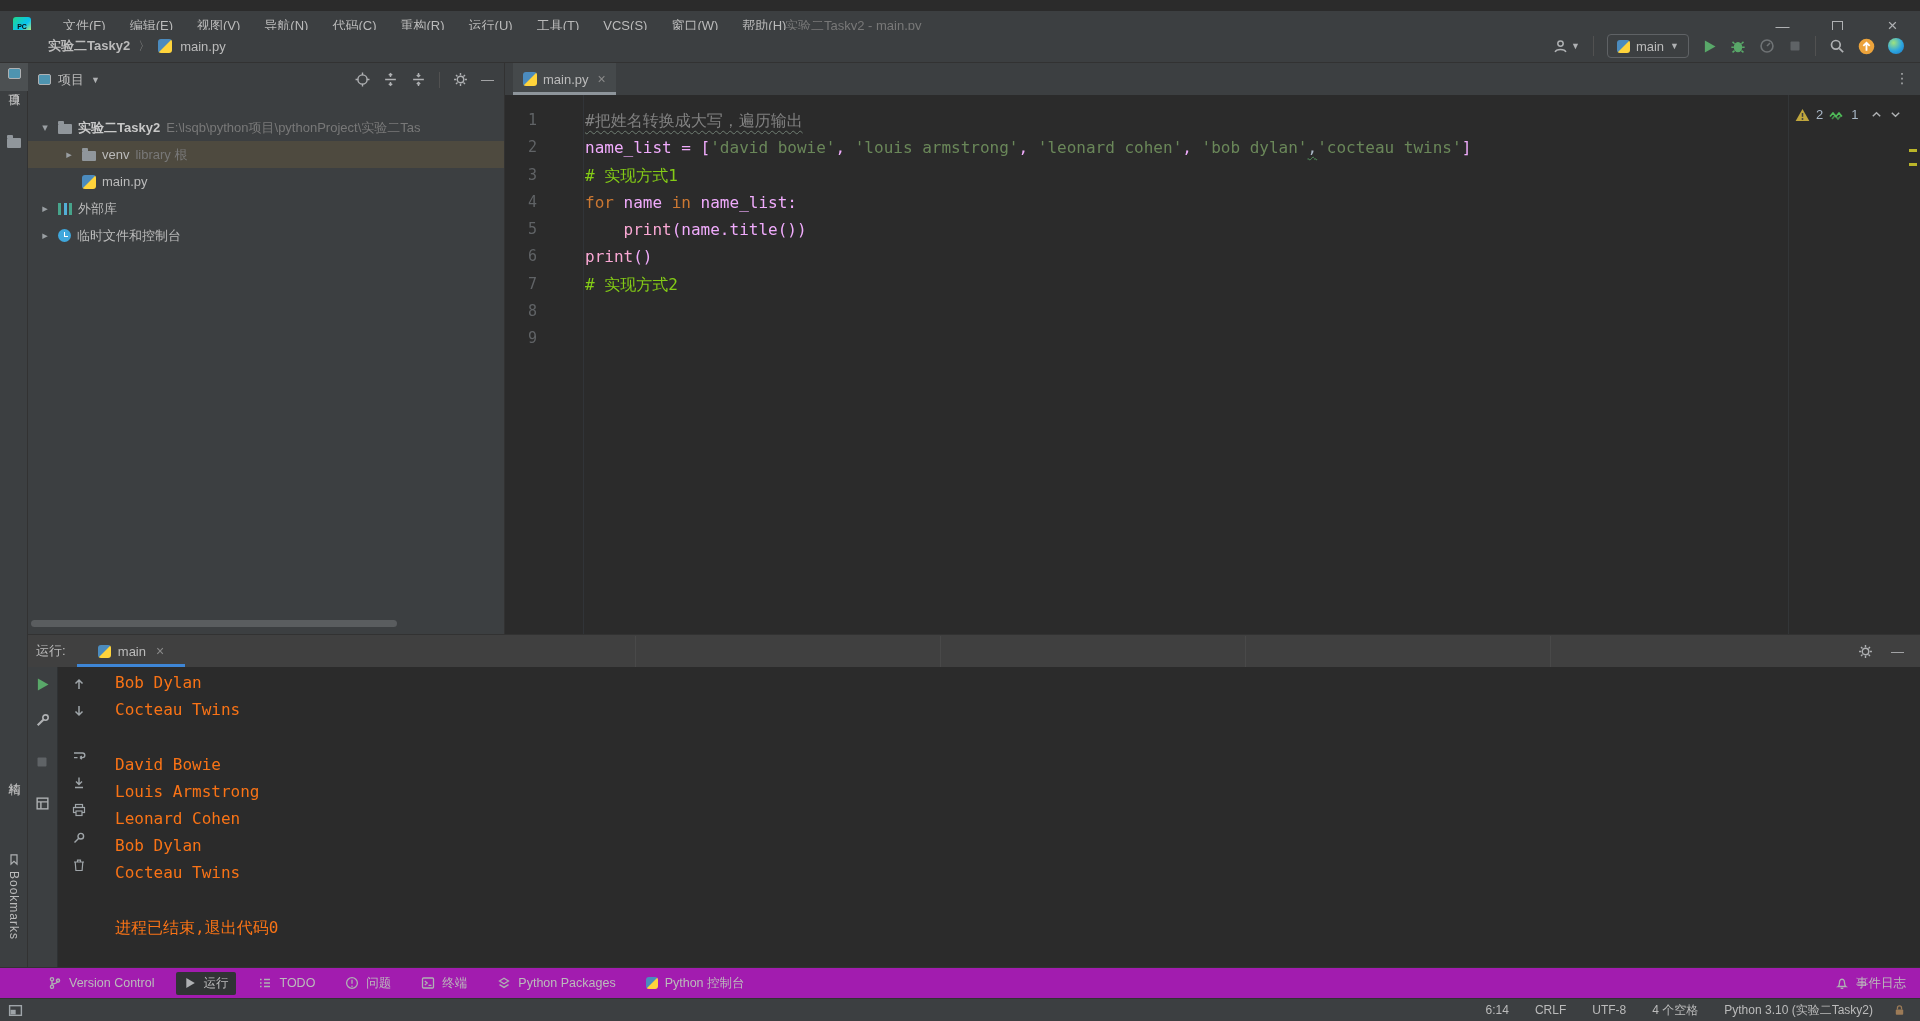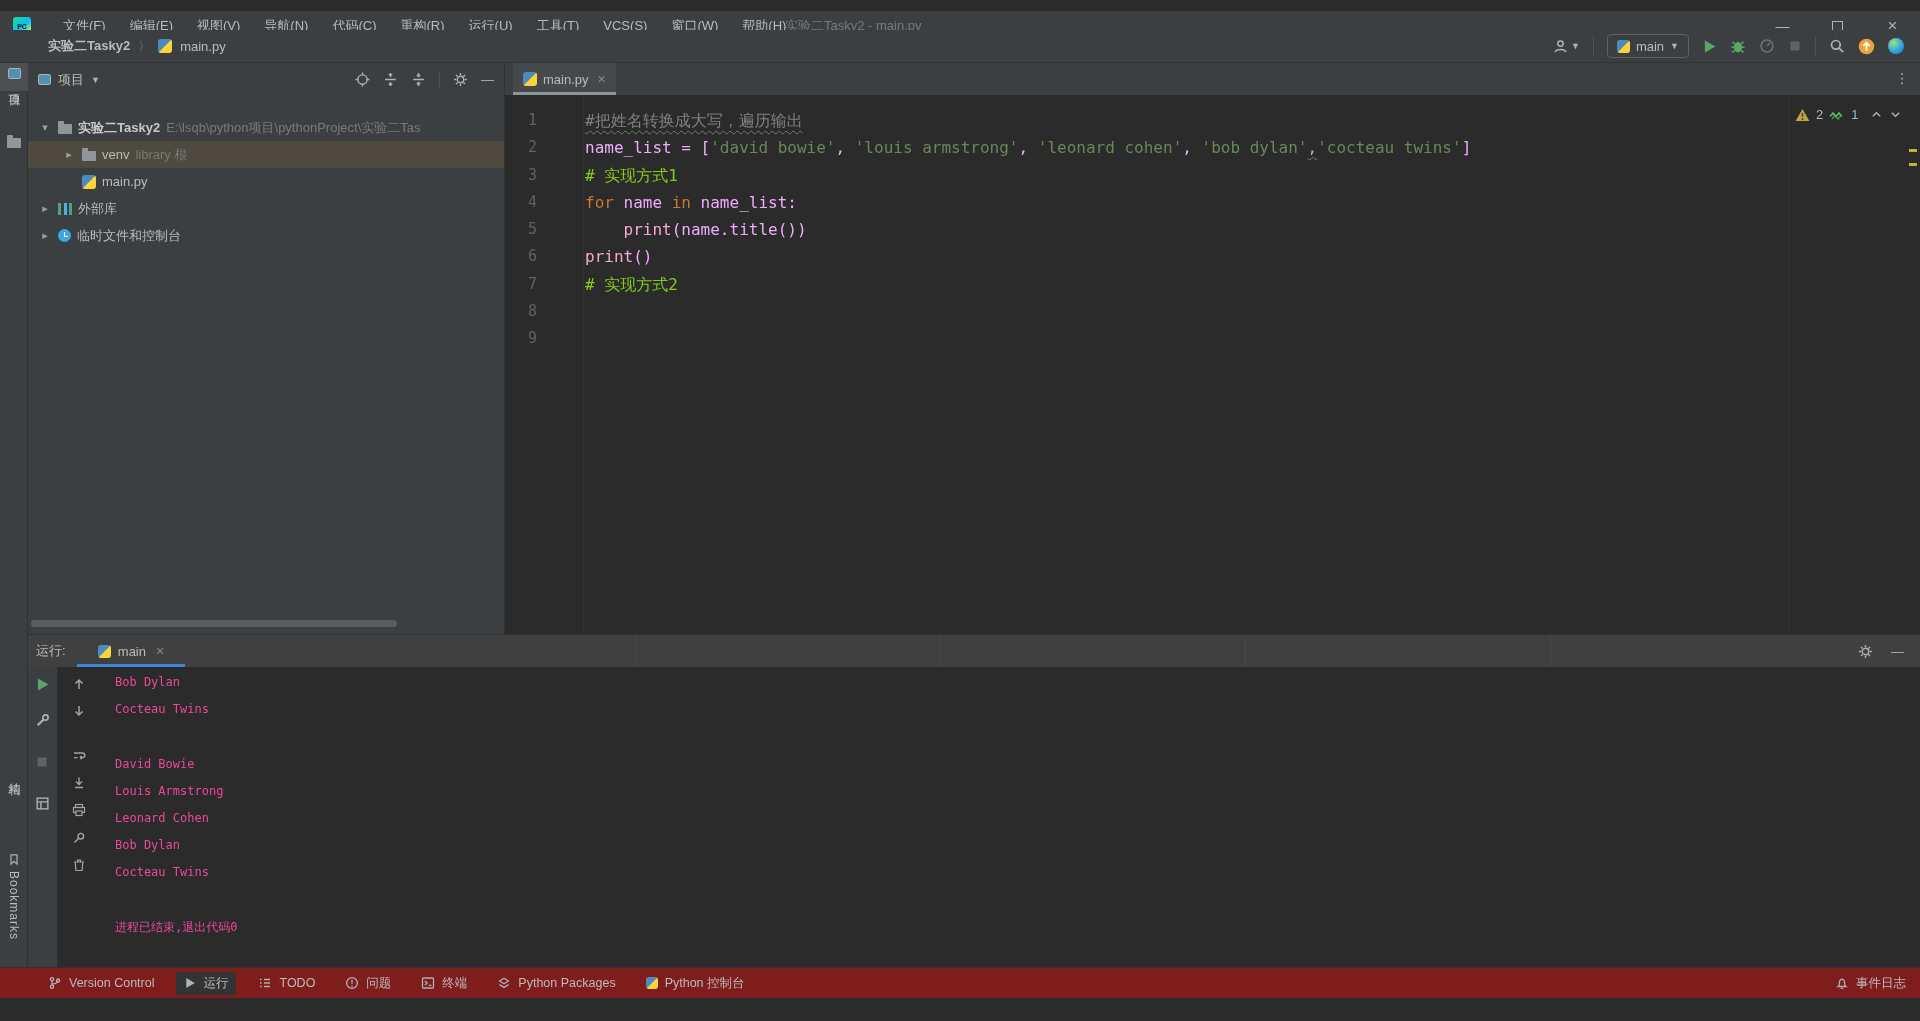--- a/index.html
+++ b/index.html
@@ -79,25 +79,25 @@
   #run-label{position:absolute;left:8px;top:0;line-height:32px;color:#BBBBBB}
   #run-tab{position:absolute;left:49px;top:0;width:108px;height:32px;display:flex;align-items:center;justify-content:center;gap:7px}
   #run-tab::after{content:"";position:absolute;left:0;right:0;bottom:0;height:3px;background:#3E86D6}
   .rh-sep{position:absolute;top:1px;bottom:0;width:1px;background:rgba(255,255,255,0.05)}
   #run-header-icons{position:absolute;right:16px;top:0;height:32px;display:flex;align-items:center;gap:18px}
 
   #run-body{left:28px;top:667px;width:1892px;height:300px;background:#2B2B2B}
   #run-col1{position:absolute;left:0;top:0;bottom:0;width:30px;background:#3C3F41;border-right:1px solid #2F3234;box-sizing:border-box}
   .rb-icon{position:absolute;left:7px}
   .rb2-icon{position:absolute;left:44px}
-  #console{position:absolute;left:87px;top:2px;font-family:"DejaVu Sans Mono","Liberation Mono",monospace;font-size:12px;line-height:27.2px;color:#ec4899;white-space:pre}
+  #console{position:absolute;left:87px;top:2px;font-family:"DejaVu Sans Mono","Liberation Mono",monospace;font-size:16px;line-height:27.2px;color:#f97316;white-space:pre}
   .console-line{min-height:27.2px}
 
   
-  #twbar{left:0;top:967px;width:1920px;height:31px;background:#7f1d1d;border-top:1px solid #323232;box-sizing:border-box;display:flex;align-items:center;padding-left:40px}
+  #twbar{left:0;top:967px;width:1920px;height:31px;background:#a21caf;border-top:1px solid #323232;box-sizing:border-box;display:flex;align-items:center;padding-left:40px}
   .tw-item{display:flex;align-items:center;gap:7px;padding:3px 8px;margin-right:14px;border-radius:2px;font-size:12.5px;color:#BBBBBB}
   .tw-item.active{background:#313335}
   #tw-right{margin-left:auto;display:flex;align-items:center;gap:7px;margin-right:14px;font-size:12.5px}
 
   
   #statusbar{left:0;top:998px;width:1920px;height:23px;background:#3C3F41;border-top:1px solid #323232;box-sizing:border-box;display:flex;align-items:center;font-size:12px}
   #sb-items{margin-left:auto;display:flex;align-items:center;gap:26px}
   .sb-item{color:#BBBBBB}
   #sb-lock{margin:0 14px 0 20px}
 </style>
@@ -453,20 +453,37 @@
       </div>
     <div id="tw-right">
       <svg width="14" height="14" viewBox="0 0 14 14" fill="none" stroke="#AFB1B3" stroke-width="1.3">
           <path d="M3.2 10.5c1.6-1 1-4.3 1.7-5.9a2.3 2.3 0 0 1 4.2 0c.7 1.6.1 4.9 1.7 5.9z"></path>
           <path d="M5.7 12.3h2.6"></path>
         </svg>
       <span>事件日志</span>
     </div>
   </div>
 
+  <div class="abs" id="statusbar">
+    <svg width="15" height="15" viewBox="0 0 14 14" fill="none" stroke="#9FA5A9" stroke-width="1.3" style="margin-left:8px">
+        <rect x="1.5" y="2.5" width="11" height="9"></rect>
+        <rect x="3" y="7" width="3.5" height="3" fill="#9FA5A9"></rect>
+      </svg>
+    <div id="sb-items">
+        <span class="sb-item">6:14</span>
+        <span class="sb-item">CRLF</span>
+        <span class="sb-item">UTF-8</span>
+        <span class="sb-item">4 个空格</span>
+        <span class="sb-item">Python 3.10 (实验二Tasky2)</span>
+      </div>
+    <svg id="sb-lock" width="13" height="14" viewBox="0 0 14 14">
+        <rect x="3" y="6.5" width="8" height="5.5" rx="1" fill="#9C7B57"></rect>
+        <path d="M4.8 6.5V4.8a2.2 2.2 0 0 1 4.4 0v1.7" stroke="#9C7B57" stroke-width="1.4" fill="none"></path>
+      </svg>
+  </div>
 
 </div>
 
 <style>
   
   .ic-folder{position:relative;display:inline-block;width:14px;height:10px;background:#90969B;border-radius:1px;flex:none;margin-top:2px}
   .ic-folder::before{content:"";position:absolute;top:-3px;left:0;width:6px;height:3px;background:#90969B;border-radius:1px 1px 0 0}
   .ic-py{display:inline-block;width:14px;height:14px;border-radius:3px;flex:none;
          background:linear-gradient(135deg,#4B8BBE 0%,#4B8BBE 47%,#FFD43B 53%,#FFD43B 100%)}
   .ic-libs{display:inline-block;width:14px;height:12px;flex:none;

